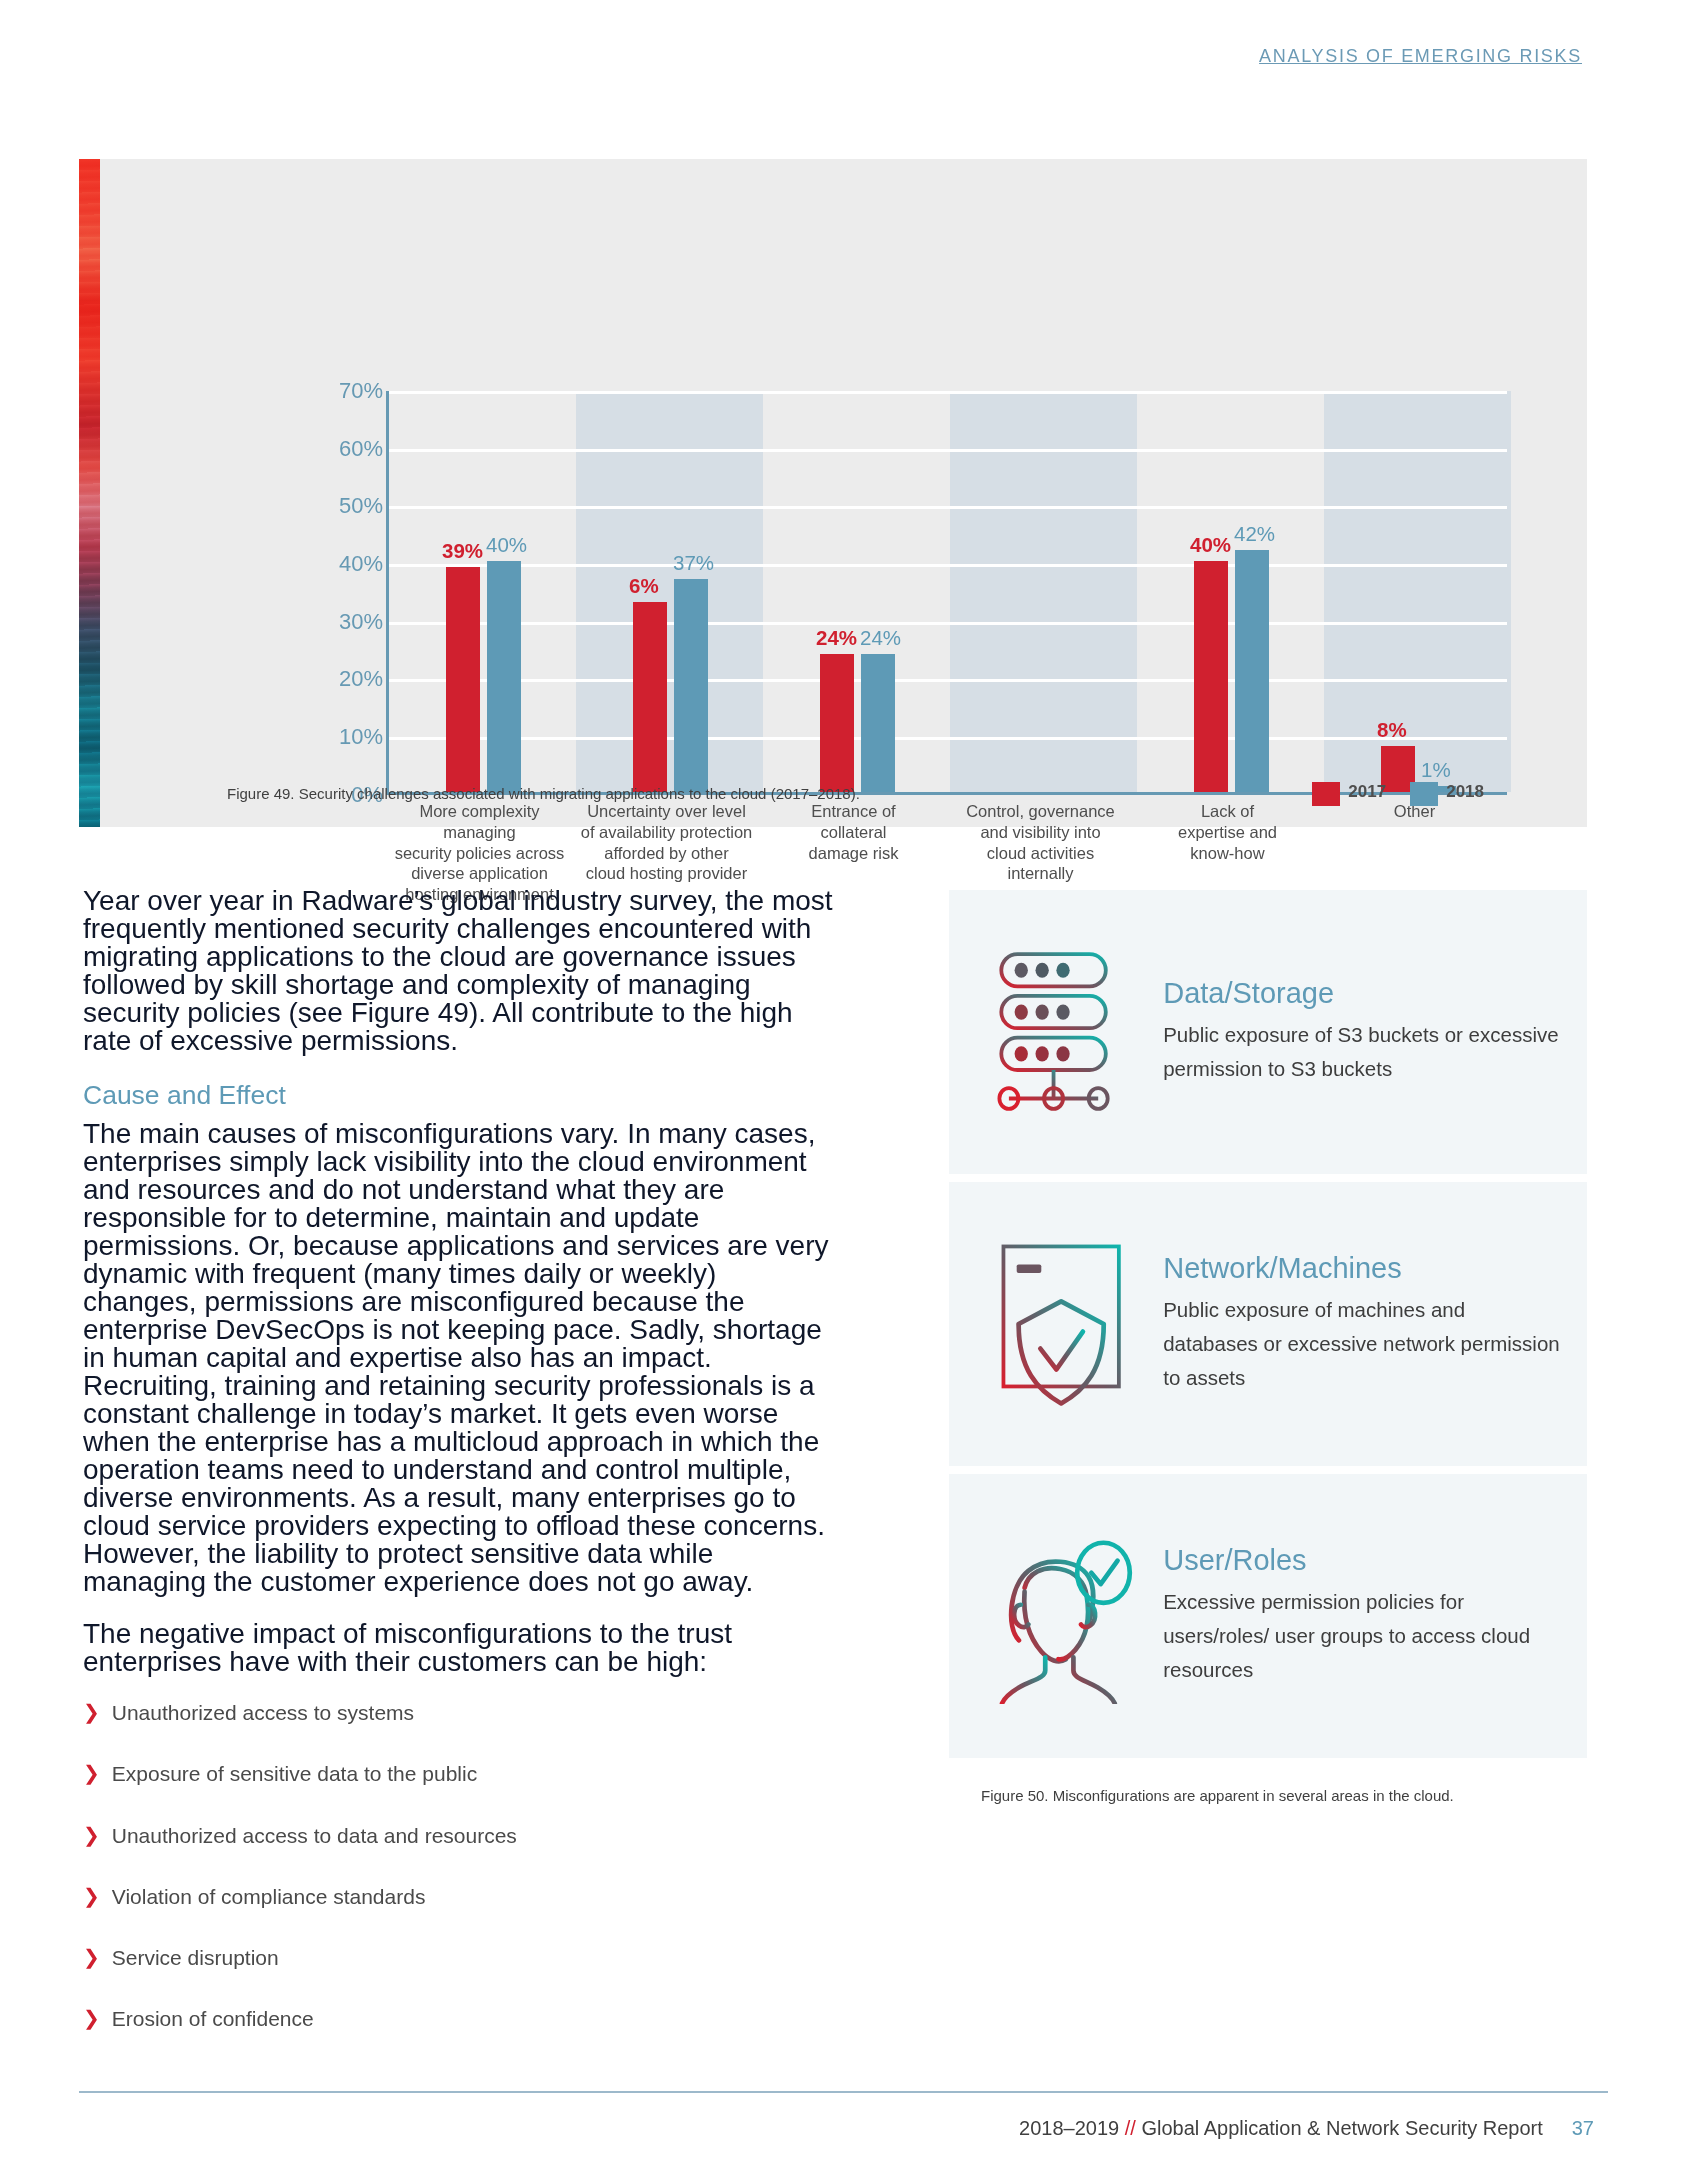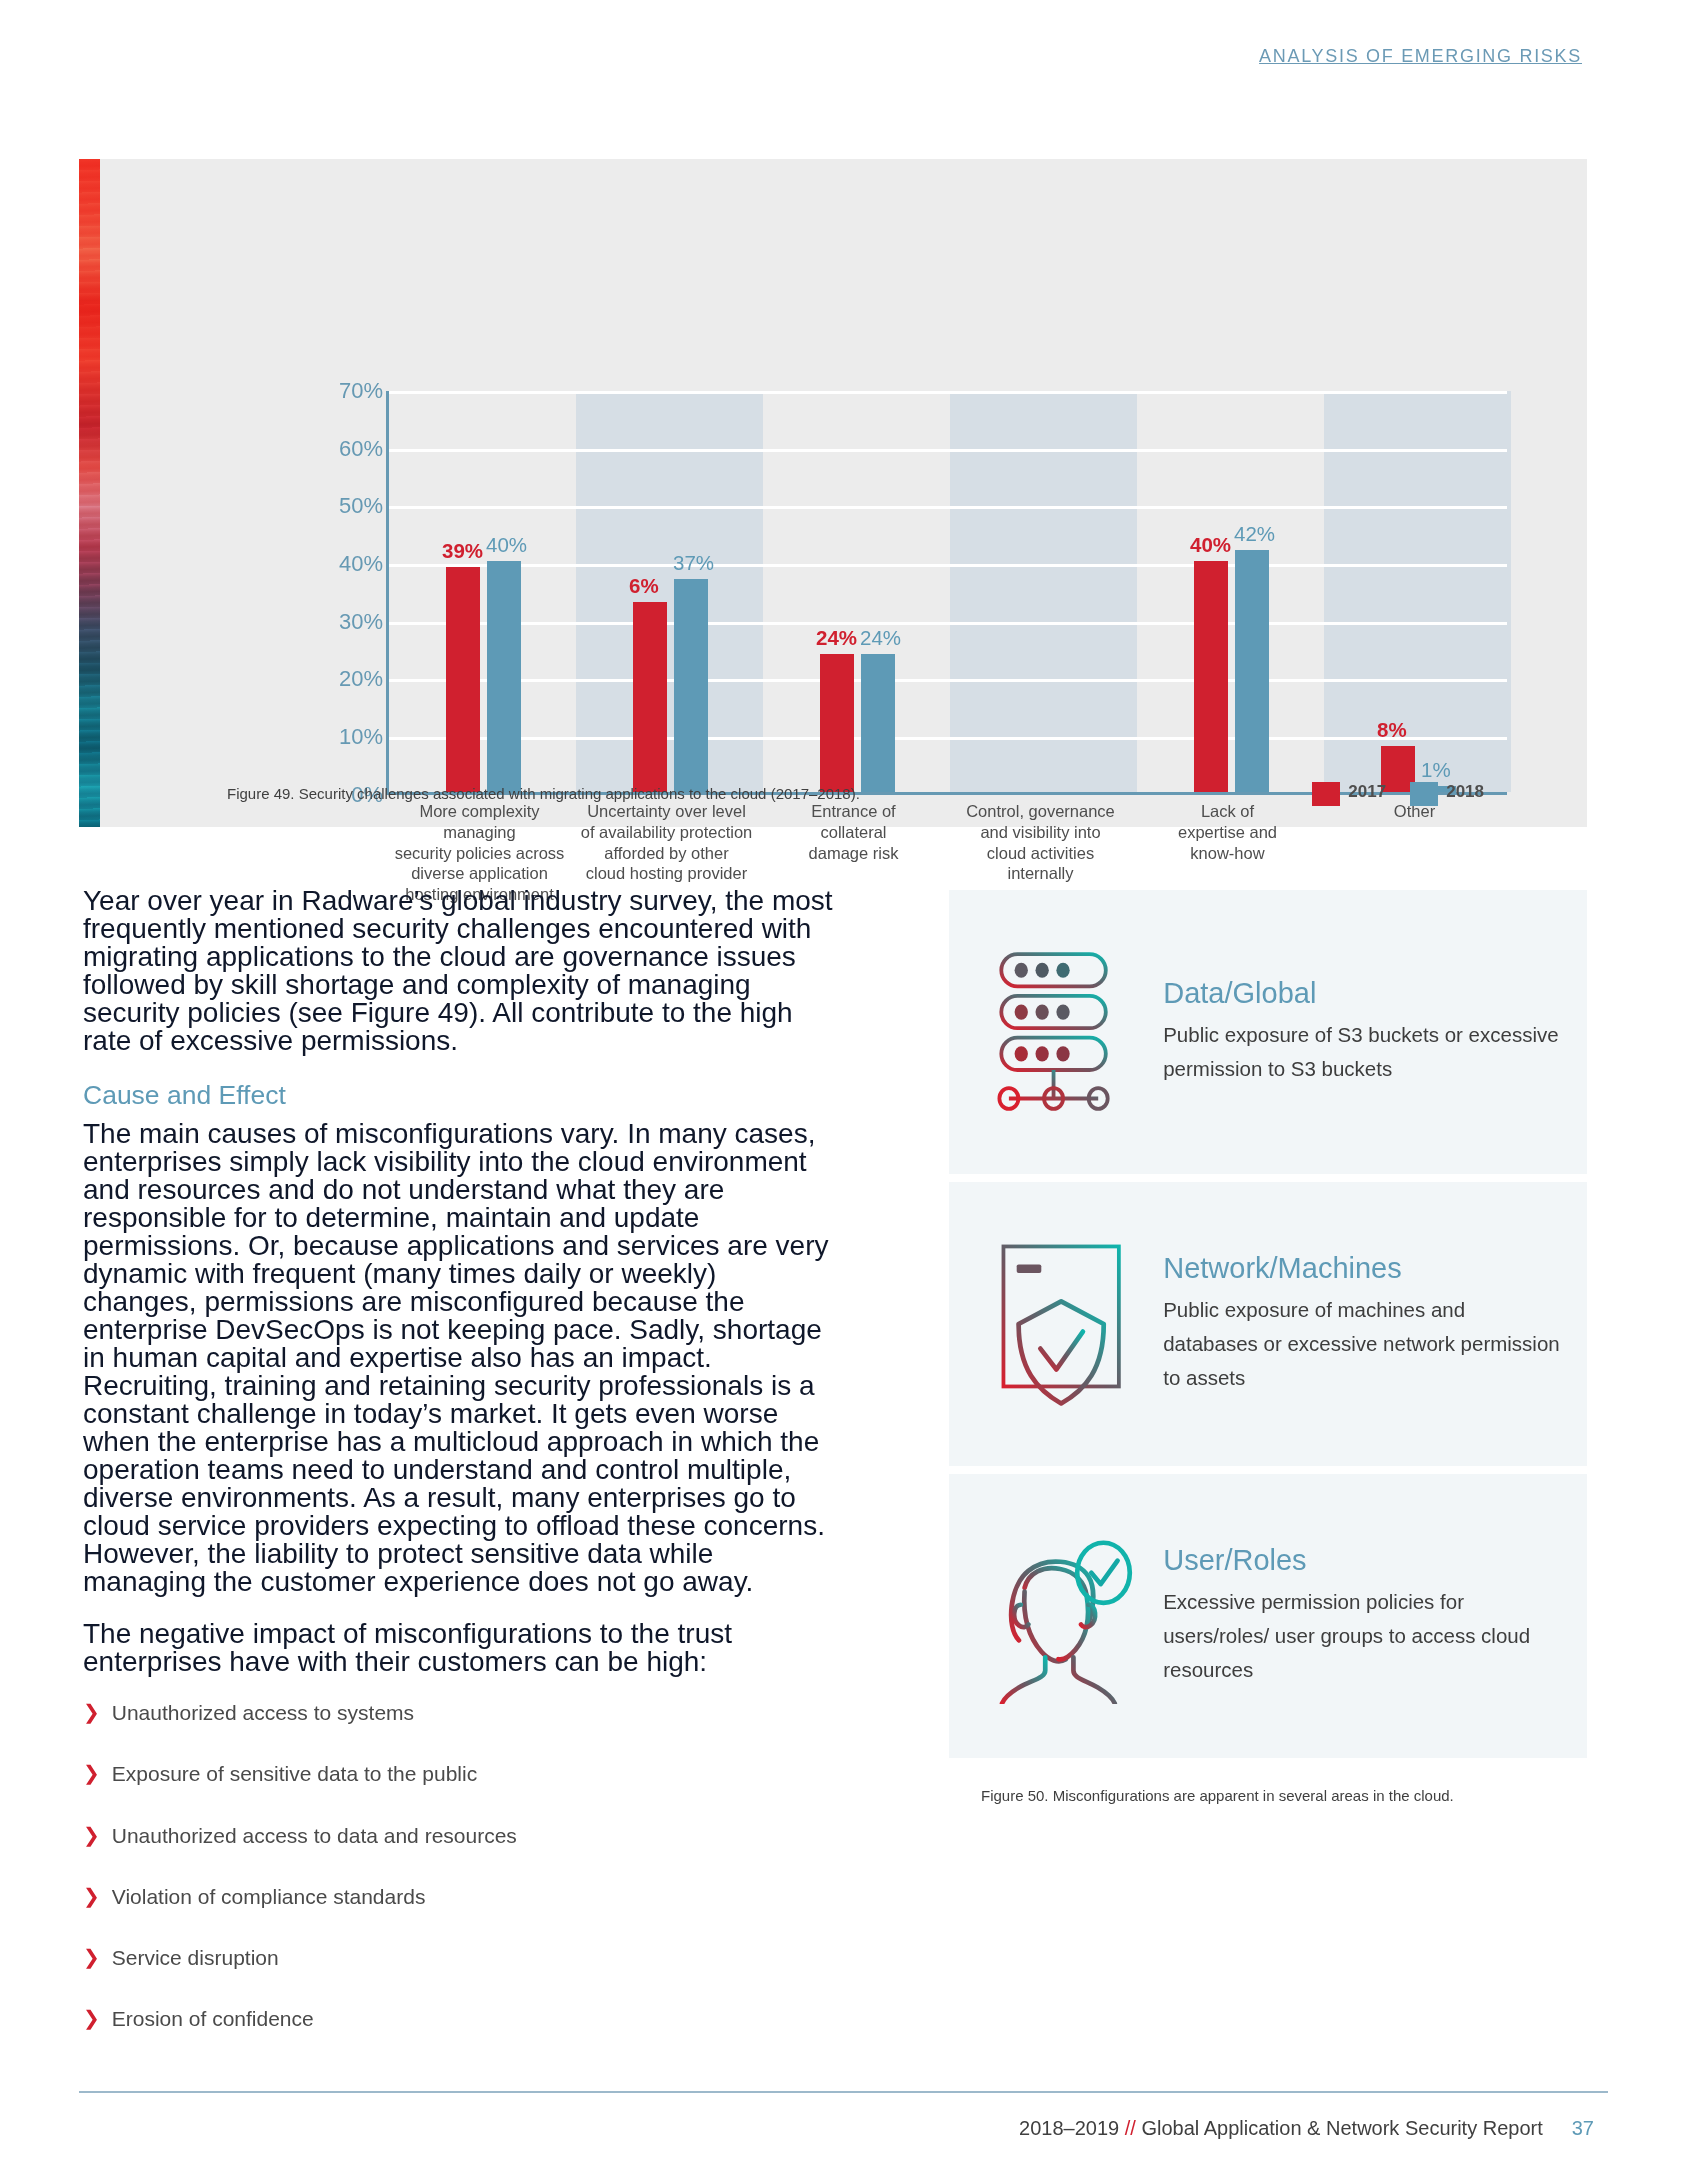--- a/index.html
+++ b/index.html
@@ -393,21 +393,21 @@
         <ellipse cx="35" cy="113" rx="7" ry="8" fill="#a82c38"></ellipse>
         <ellipse cx="57" cy="113" rx="7" ry="8" fill="#97313f"></ellipse>
         <ellipse cx="79" cy="113" rx="7" ry="8" fill="#8b3644"></ellipse>
         <path d="M69 130 L69 160 M22 160 L116 160" stroke="url(#g0)" stroke-width="4"></path>
         <ellipse cx="22" cy="160" rx="10" ry="11" stroke="#d8202f" stroke-width="4" fill="none"></ellipse>
         <ellipse cx="69" cy="160" rx="10" ry="11" stroke="#b0333e" stroke-width="4" fill="none"></ellipse>
         <ellipse cx="116" cy="160" rx="10" ry="11" stroke="#6b5560" stroke-width="4" fill="none"></ellipse>
       </svg>
         </div>
         <div class="card-body">
-          <div class="card-title">Data/Global</div>
+          <div class="card-title">Data/Storage</div>
           <div class="card-desc">Public exposure of S3 buckets or excessive permission to S3 buckets</div>
         </div>
       </div>
       <div class="card">
         <div class="card-icon">
       <svg width="152" height="175" viewBox="0 0 160 185" fill="none">
 
     <defs>
       <linearGradient id="g1" x1="0" y1="1" x2="1" y2="0">
         <stop offset="0%" stop-color="#d8202f"></stop>

